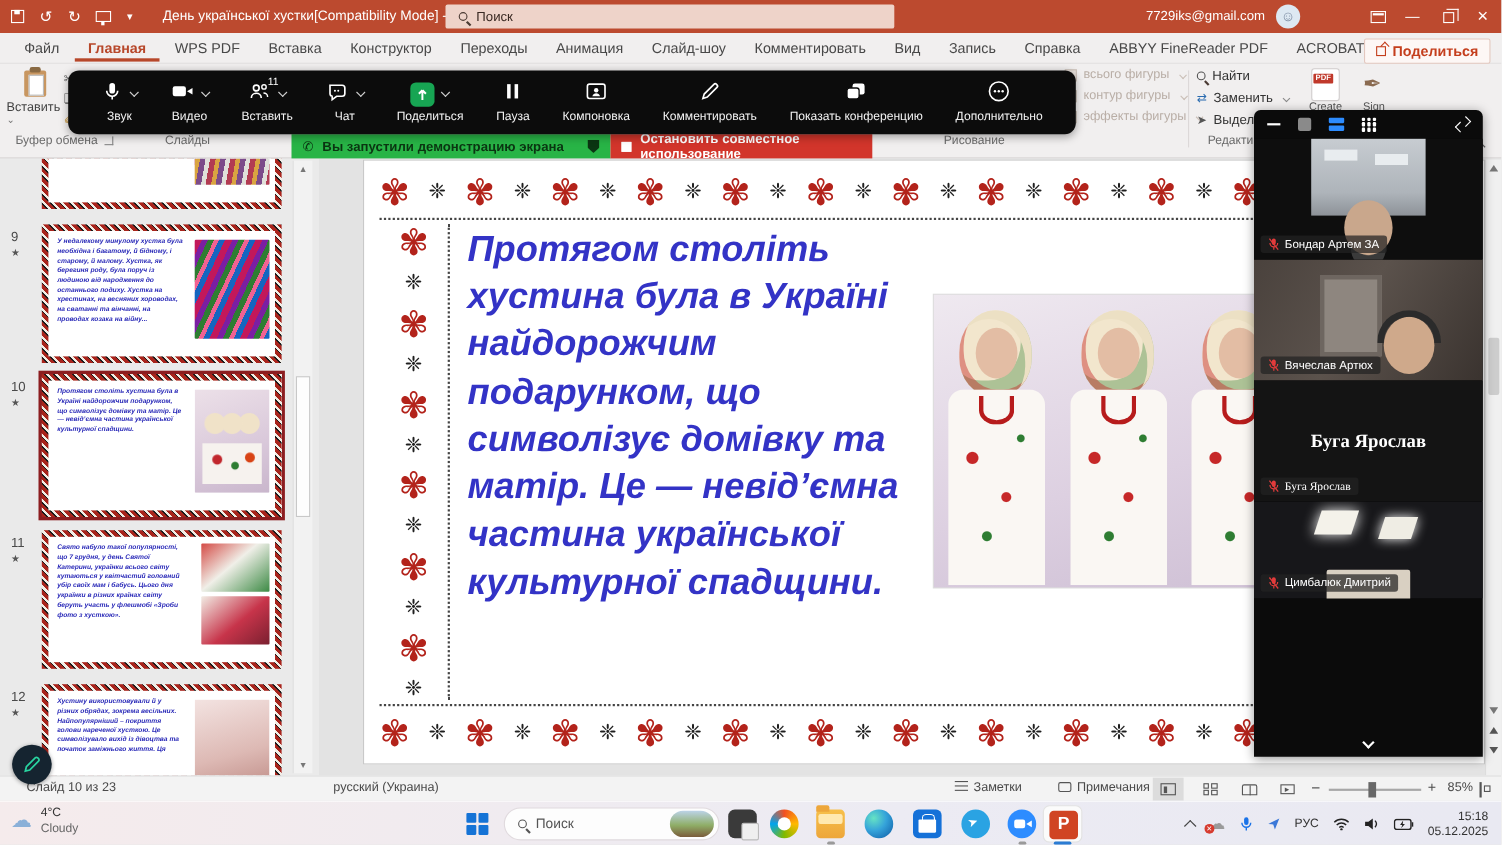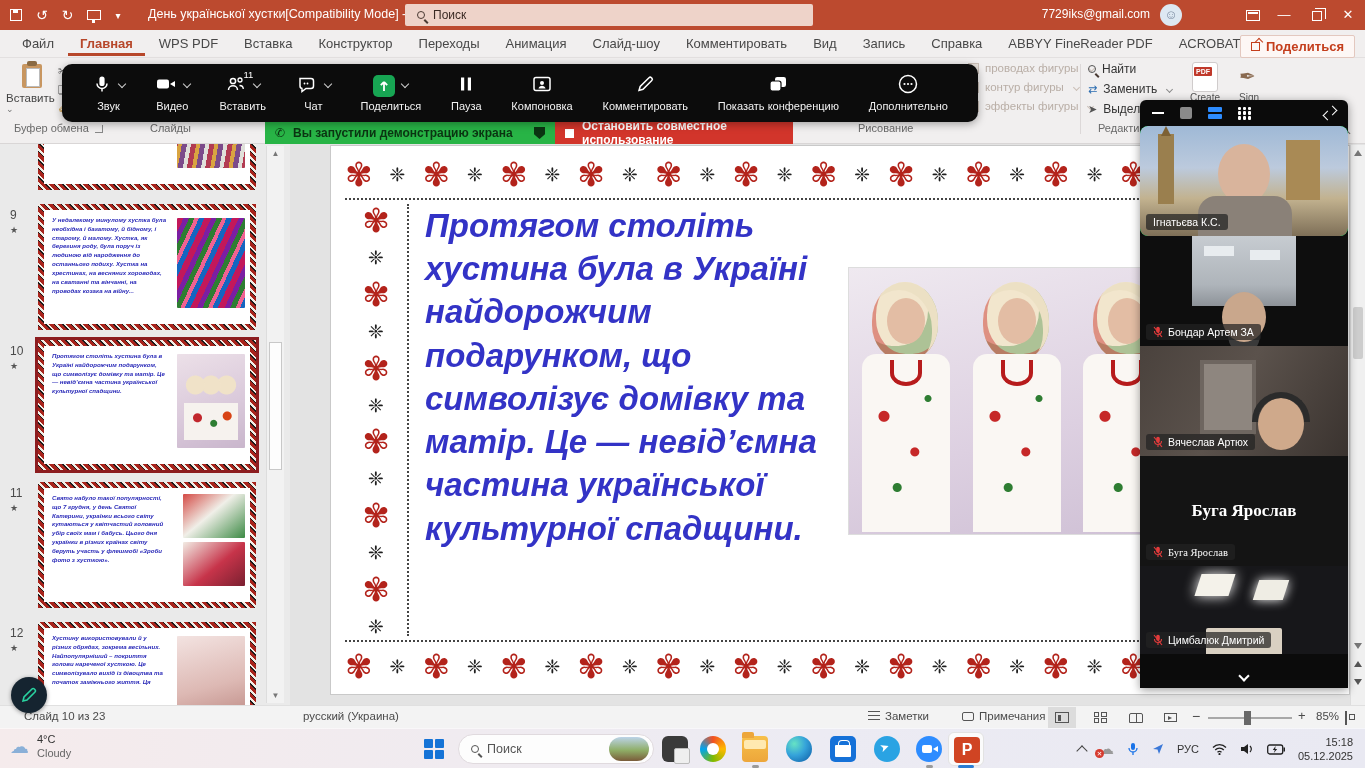--- a/index.html
+++ b/index.html
@@ -283,21 +283,21 @@
   </div>
   <div class="cutcol">
     <span>✂</span>
     <span>❏</span>
     <span style="color:#c9983f">✐</span>
   </div>
 
   <div class="shapecol" id="shapecol">
       <div class="row">
         <span class="sqico"></span>
-        <span>проводах фигуры</span>
+        <span>всього фигуры</span>
         <span class="chev lite"></span>
       </div>
       <div class="row">
         <span class="sqico"></span>
         <span>контур фигуры</span>
         <span class="chev lite"></span>
       </div>
       <div class="row">
         <span class="sqico"></span>
         <span>эффекты фигуры</span>
@@ -635,31 +635,20 @@
         <i></i>
         <i></i>
         <i></i>
         <i></i>
         <i></i>
         <i></i>
       </span>
     <span class="vexp"></span>
   </div>
   <div id="vtiles">
-      <div class="vtile speaking" style="height: 110px;">
-        <div class="vp-bg v1">
-          <i class="bb"></i>
-          <i class="tower2"></i>
-          <i class="head"></i>
-          <i class="body"></i>
-        </div>
-        <div class="vname">
-          <span>Ігнатьєва К.С.</span>
-        </div>
-      </div>
       <div class="vtile" style="height: 110px;">
         <div class="vp-bg v3">
           <i class="ceil"></i>
           <i class="head"></i>
         </div>
         <div class="vname">
           <svg class="micoff" width="10" height="12" viewBox="0 0 10 12">
             <rect x="3.2" y="0.8" width="3.6" height="6" rx="1.8" fill="#e23b3b"></rect>
             <path d="M1.5 5a3.5 3.5 0 0 0 7 0M5 8.5v2.5" stroke="#e23b3b" fill="none" stroke-width="1.1"></path>
             <line x1="1" y1="1" x2="9" y2="11" stroke="#e23b3b" stroke-width="1.2"></line>

